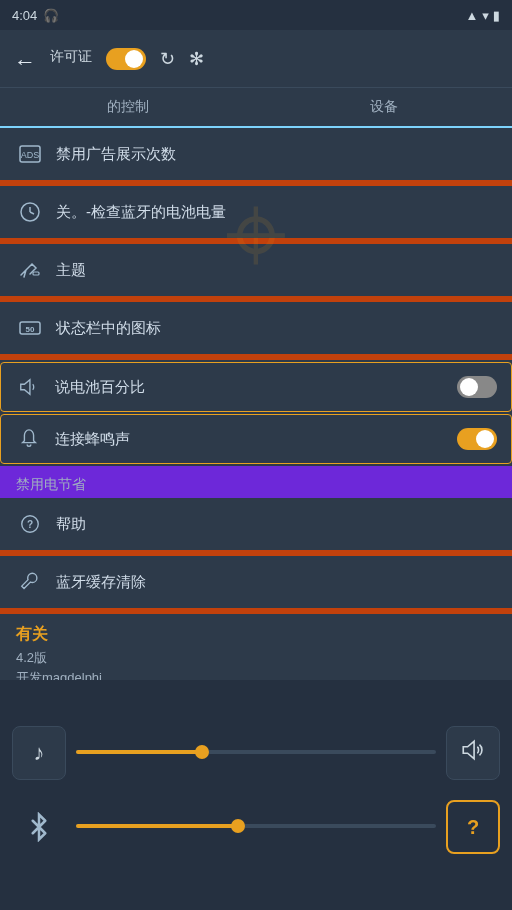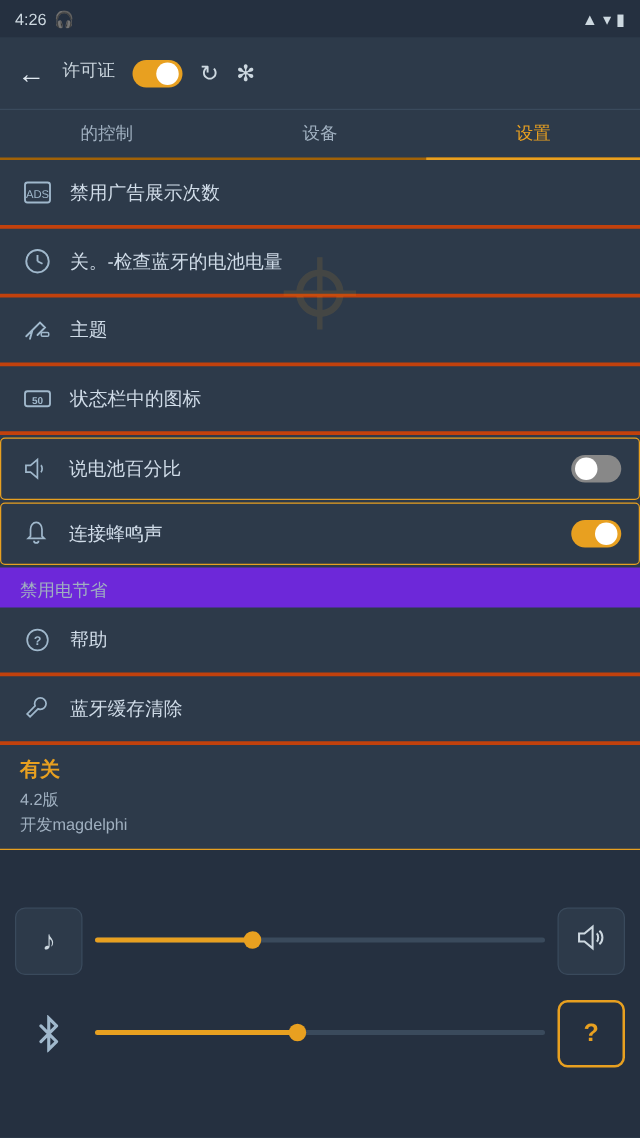--- a/index.html
+++ b/index.html
@@ -100,21 +100,21 @@
     .header-icon {
       font-size: 18px;
       color: #cdd8e0;
       cursor: pointer;
     }
 
     
     .tabs {
       display: flex;
       background: #2d3a4a;
-      border-bottom: 2px solid #a16207;
+      border-bottom: 2px solid #7dd3fc;
     }
     .tab {
       flex: 1;
       text-align: center;
       padding: 10px 0;
       font-size: 14px;
       color: #a0b0c0;
       cursor: pointer;
       position: relative;
     }
@@ -132,21 +132,21 @@
 
     
     .settings-list {
       background: #2d3a4a;
       padding: 0;
     }
     .setting-item {
       display: flex;
       align-items: center;
       padding: 12px 16px;
-      border-bottom: 3px solid #c2410c;
+      border-bottom: 6px solid #c2410c;
       cursor: pointer;
       gap: 12px;
     }
     .setting-icon {
       width: 28px;
       height: 28px;
       display: flex;
       align-items: center;
       justify-content: center;
       font-size: 18px;
@@ -283,21 +283,21 @@
 
     .player-spacer {
       height: 30px;
     }
   </style>
 </head>
 <body>
 
 <div class="status-bar">
   <div class="status-left">
-    <span>4:26</span>
+    <span>4:04</span>
     <span>🎧</span>
   </div>
   <div class="status-right">
     <span class="signal-icon">▲</span>
     <span class="wifi-icon">▾</span>
     <span class="battery-icon">▮</span>
   </div>
 </div>
 
 <div class="header">
@@ -310,23 +310,20 @@
   </div>
 </div>
 
 <div class="tabs">
   <div class="tab">
     <span>的控制</span>
   </div>
   <div class="tab">
     <span>设备</span>
   </div>
-  <div class="tab active">
-    <span>设置</span>
-  </div>
 </div>
 
 <div class="settings-list">
 
   <div class="setting-item">
     <div class="setting-icon">
       <svg width="24" height="24" viewBox="0 0 24 24" fill="none">
         <rect x="2" y="4" width="20" height="16" rx="2" stroke="#a0b8cc" stroke-width="1.5"></rect>
         <text x="12" y="16" text-anchor="middle" font-size="9" fill="#a0b8cc" font-family="Arial">ADS</text>
       </svg>

